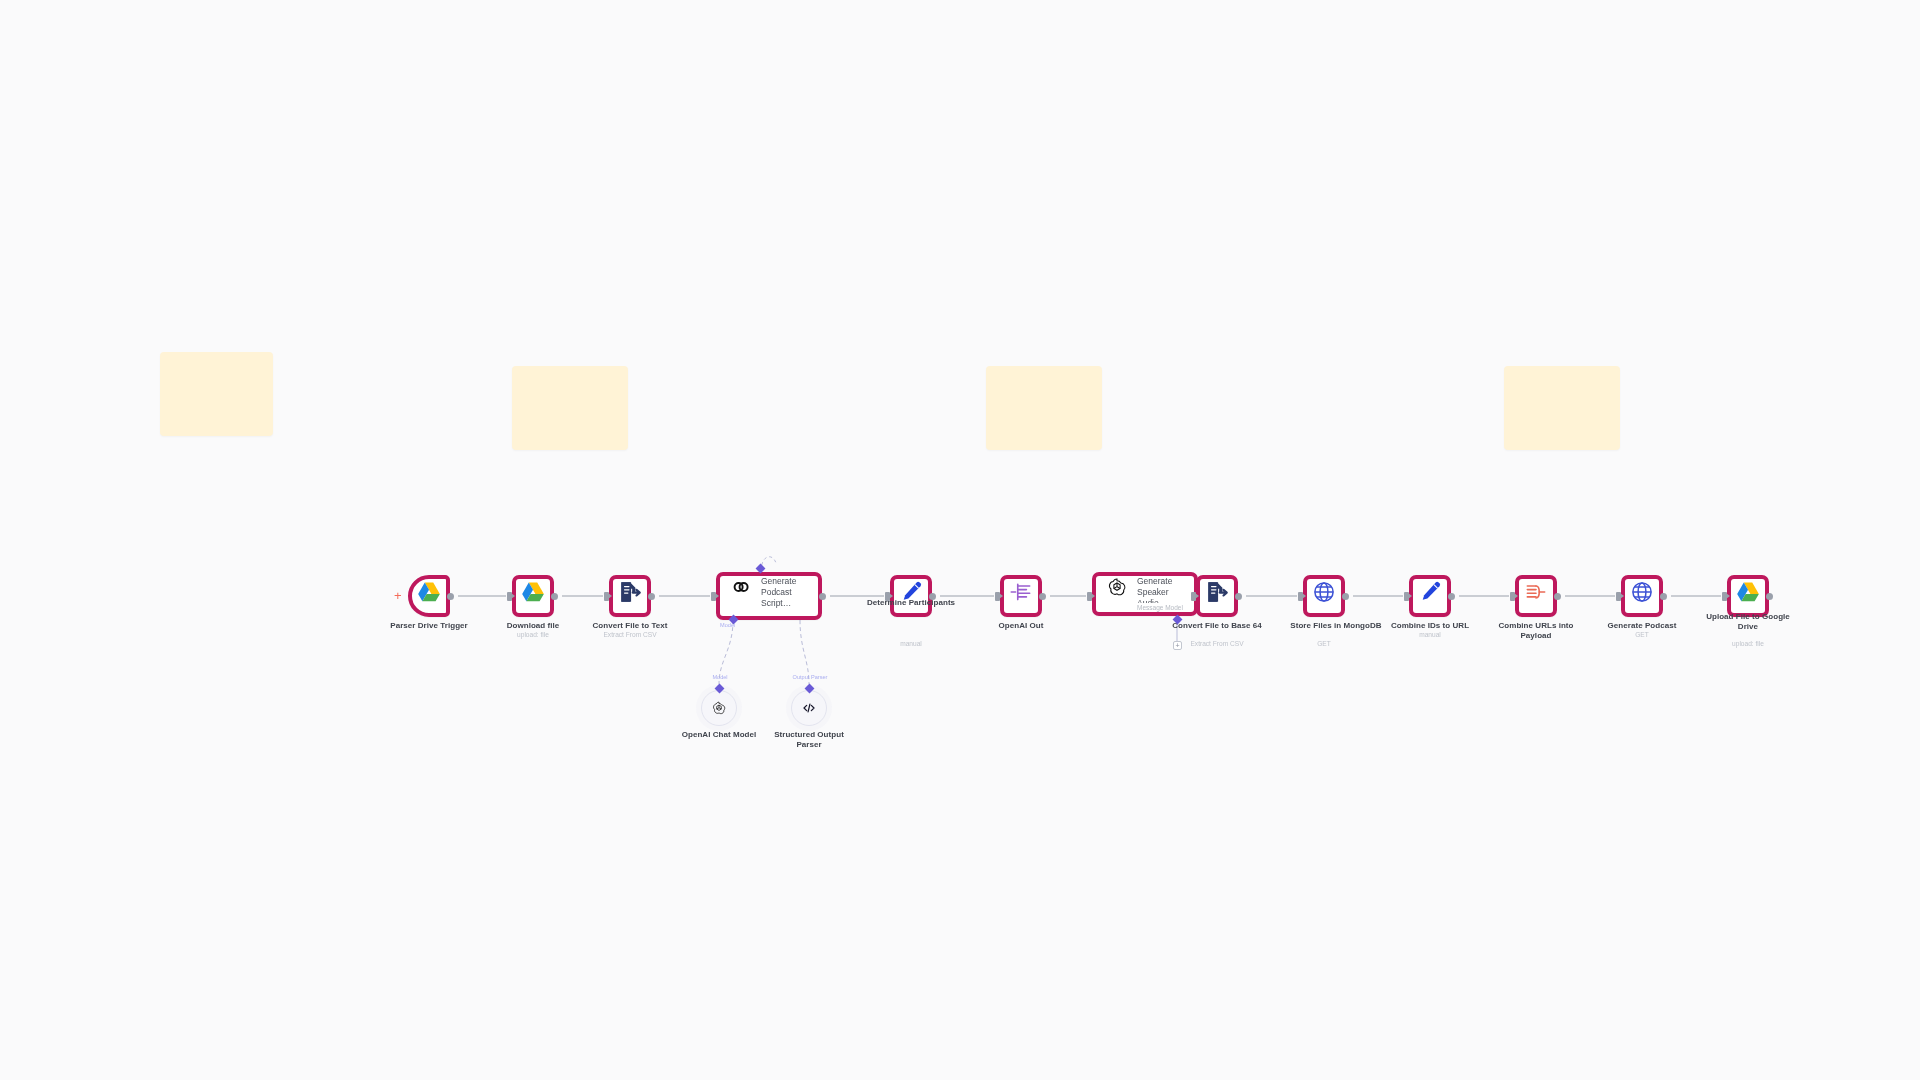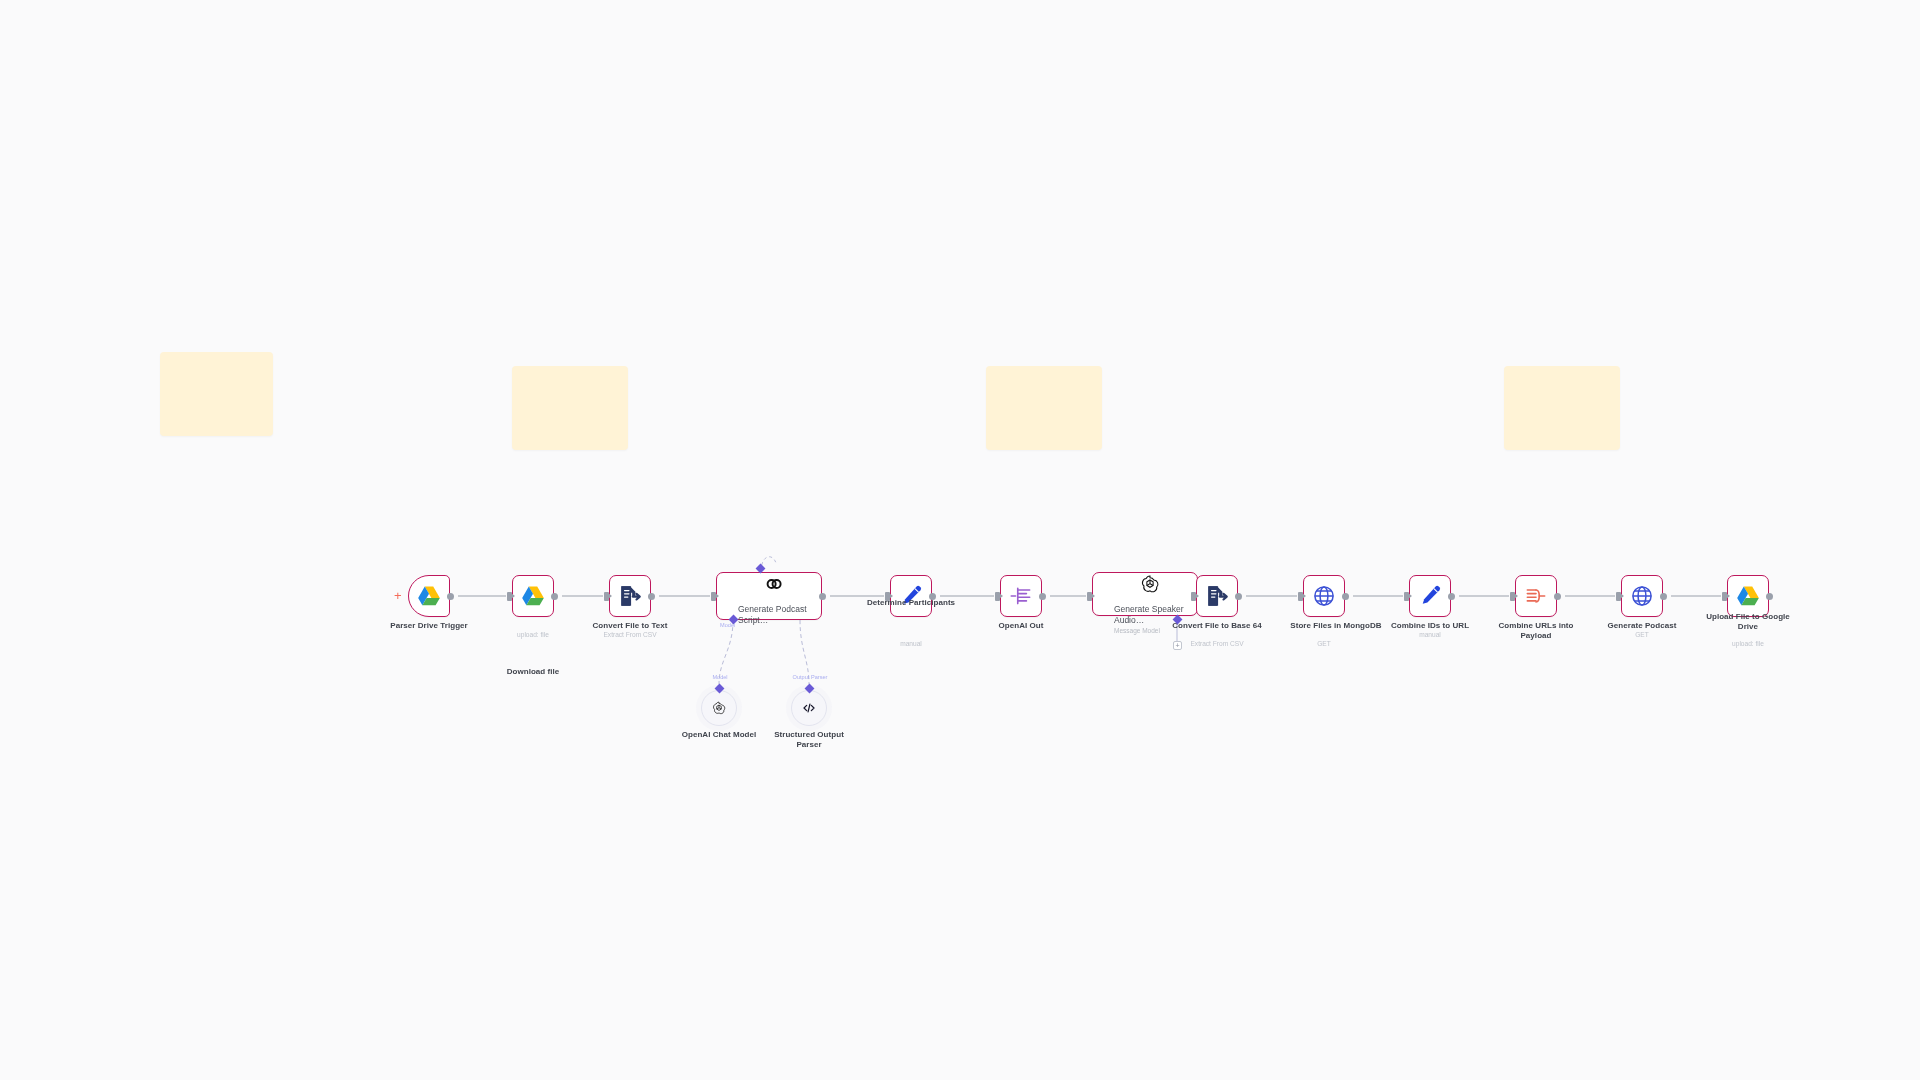--- a/index.html
+++ b/index.html
@@ -24,27 +24,25 @@
     box-shadow: 0 1px 2px rgba(0,0,0,0.035);
   }
 
   
   #edges { position: absolute; left: 0; top: 0; width: 1920px; height: 1080px; pointer-events: none; }
 
   
   .node {
     position: absolute;
     background: #ffffff;
-    border: 1px solid #be185d;
+    border: 4px solid #be185d;
     border-radius: 7px;
     display: flex;
-    align-items: center;
     justify-content: center;
     box-shadow: 0 1px 1px rgba(24,24,36,0.03);
-    flex-direction: column;
   }
   .node.trigger {
     border-top-left-radius: 30px;
     border-bottom-left-radius: 30px;
   }
   .node.wide {
     justify-content: flex-start;
     padding-left: 10px;
     gap: 9px;
   }
@@ -203,21 +201,21 @@
           <svg class="ic" viewBox="0 0 24 24" width="26" height="26" xmlns="http://www.w3.org/2000/svg">
             <path d="M8.1 3.2h7.8l6.1 10.6h-7.8z" fill="#ffc107"></path>
             <path d="M8.1 3.2 2 13.8l3.9 6.8 6.1-10.6z" fill="#1e88e5"></path>
             <path d="M5.9 20.6h12.2l3.9-6.8H9.8z" fill="#4caf50"></path>
             <path d="M8.1 3.2 12 10l-3.9 6.8L4.2 10z" fill="#ffc107" opacity="0"></path>
           </svg>
         </span>
       </div>
       <div class="port-in" style="left: 507px; top: 591.5px;"></div>
       <div class="port" style="left: 551px; top: 592.5px;"></div>
-      <div class="nlabel" style="left: 481px; top: 621px; width: 104px; margin-top: 46px;">Download file</div>
+      <div class="nlabel" style="left: 481px; top: 621px; width: 104px;">Download file</div>
       <div class="nsub" style="left: 481px; top: 630.6px; width: 104px;">upload: file</div>
       <div class="node" style="left: 609px; top: 575px; width: 42px; height: 42px;">
         <span style="display: flex;">
           <svg class="ic" viewBox="0 0 24 24" width="26" height="26" xmlns="http://www.w3.org/2000/svg">
             <path d="M4 3h8l5 5v4h-3V9h-4V5H6v14h6v2H4z" fill="#2b3a67"></path>
             <rect x="4" y="3" width="9" height="18" fill="#2b3a67"></rect>
             <path d="M14.5 12.5h5.5M18 10l3 2.6-3 2.6" stroke="#2b3a67" stroke-width="2" fill="none" stroke-linecap="round" stroke-linejoin="round"></path>
             <path d="M7 7h4M7 10h4M7 13h3" stroke="#ffffff" stroke-width="1.2" stroke-linecap="round"></path>
           </svg>
         </span>

